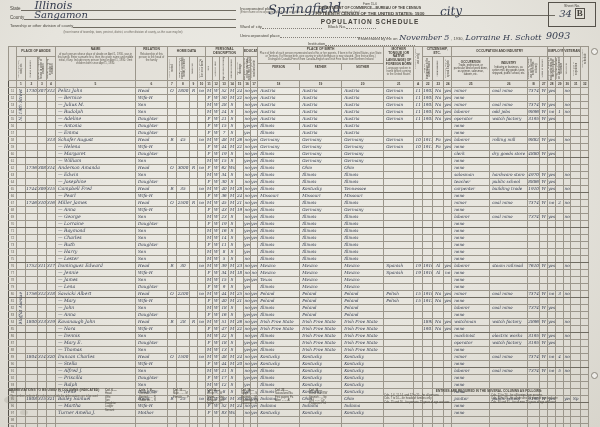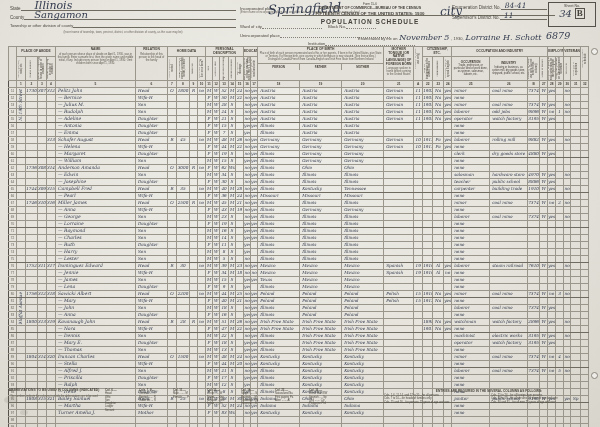--- a/index.html
+++ b/index.html
@@ -132,45 +132,35 @@
     <span class="dot" style="width:90px"></span>
   </div>
 
   <div class="abs" id="title-blk">
     <div class="f0">Form 15-6</div>
     <div class="f1">DEPARTMENT OF COMMERCE—BUREAU OF THE CENSUS</div>
     <div class="f2">FIFTEENTH CENSUS OF THE UNITED STATES: 1930</div>
     <div class="f3">POPULATION SCHEDULE</div>
   </div>
 
-  <div class="abs" id="hdr-right">
-    <div class="fline">
-      <span class="pt">Enumeration District No.</span>
-      <span class="flex1 sol"><span class="hw hwv" style="display:inline-block">84-41</span></span>
-    </div>
-    <div class="fline" style="margin-top:4px">
-      <span class="pt">Supervisor's District No.</span>
-      <span class="flex1 sol"><span class="hw hwv" style="display:inline-block">11</span></span>
-    </div>
-  </div>
   <div class="abs" id="sheet-box">
     <div>Sheet No.</div>
     <div class="vals">
       <span class="hw">34</span>
       <span id="sheet-b">B</span>
     </div>
   </div>
   <div class="abs" id="enum-line">
     <span class="pt">Enumerated by me on</span>
     <span class="hw">November 5</span>
     <span class="pt">, 1930,</span>
     <span class="hw">Lorraine H. Schott</span>
     <span class="flex1 sol"></span>
   </div>
-  <span class="abs hw" id="stamp">6879</span>
+  <span class="abs hw" id="stamp">9093</span>
 
   <div id="census-table">
       <table>
         <colgroup>
           <col style="width: 8px;">
           <col style="width: 9px;">
           <col style="width: 12px;">
           <col style="width: 9px;">
           <col style="width: 9px;">
           <col style="width: 80px;">

